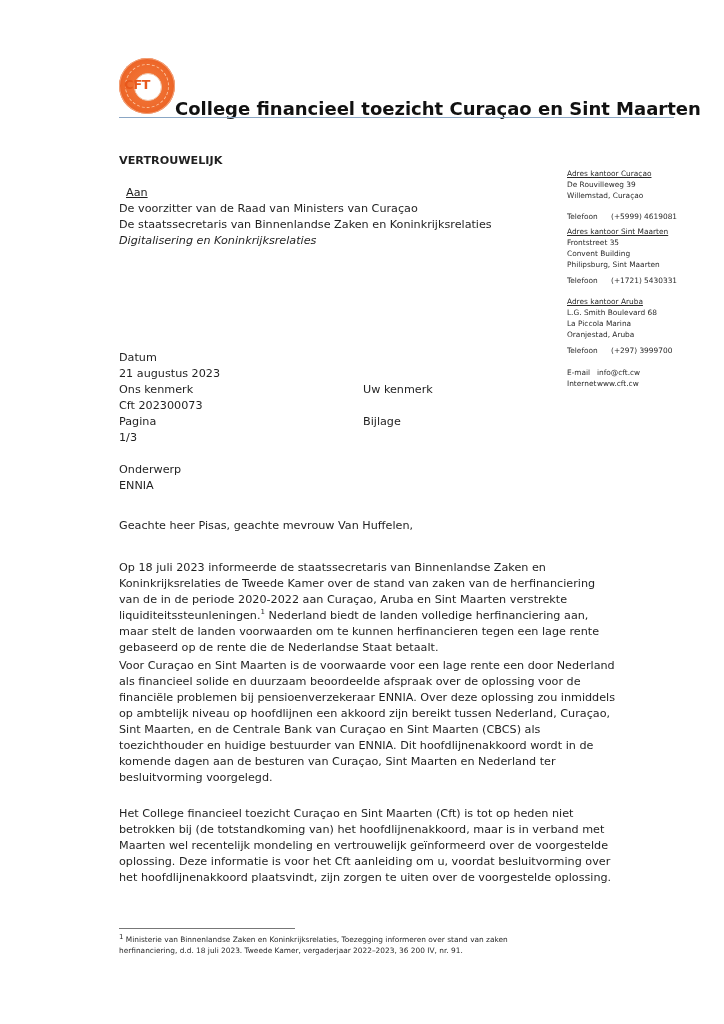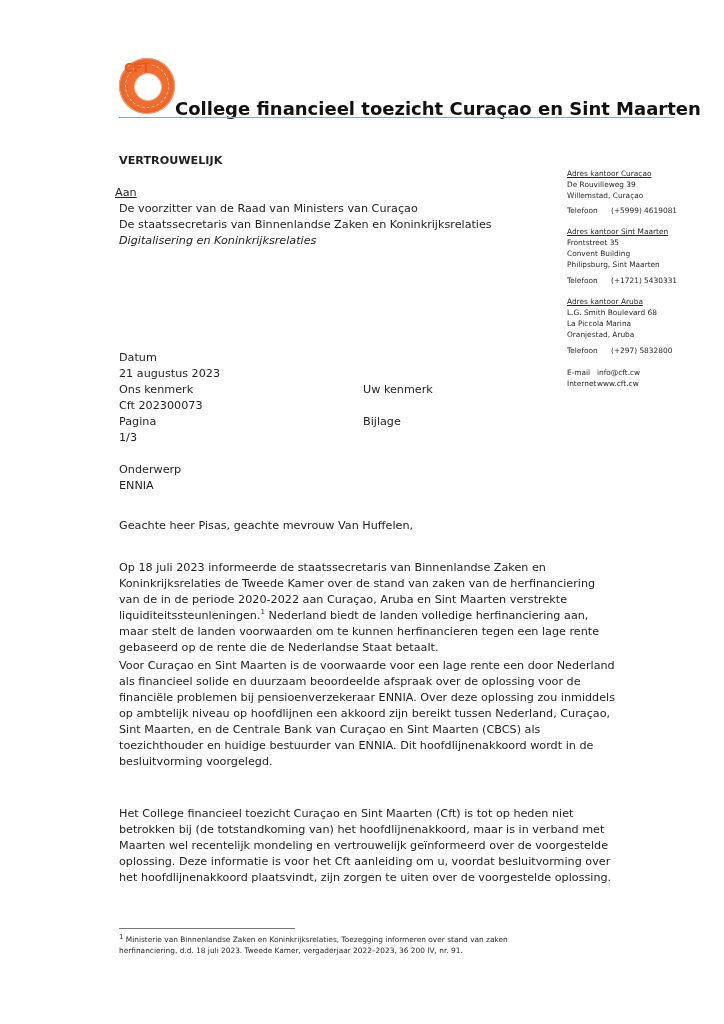--- a/index.html
+++ b/index.html
@@ -15,21 +15,21 @@
   }
   .logo .ring {
     position: absolute; left: 6px; top: 6px; width: 44px; height: 44px; border-radius: 50%;
     border: 1px dashed rgba(255,220,190,0.8); box-sizing: border-box;
   }
   .logo .core {
     position: absolute; left: 15px; top: 15px; width: 26px; height: 26px; border-radius: 50%;
     background: #ffffff; border: 1px solid #f0c4a8;
   }
   .logo .txt {
-    position: absolute; left: 0; top: 2px; width: 36px; text-align: center;
+    position: absolute; left: 0; top: 19px; width: 36px; text-align: center;
     font-family: "DejaVu Sans", sans-serif; font-weight: bold; font-size: 13px; color: #e8581c;
     letter-spacing: -0.5px;
   }
   .org-name {
     left: 175px; top: 98px; font-size: 18px; font-weight: bold; color: #111;
     white-space: nowrap;
   }
   .header-line {
     left: 119px; top: 117px; width: 555px; height: 0; border-top: 1.5px solid #8aa6c4;
   }
@@ -52,51 +52,51 @@
 <div class="abs logo">
   <div class="ring"></div>
   <div class="core"></div>
   <div class="txt">CFT</div>
 </div>
 <div class="abs org-name">College financieel toezicht Curaçao en Sint Maarten</div>
 <div class="abs header-line"></div>
 
 <div class="abs t bold" style="left:119px; top:153px;">VERTROUWELIJK</div>
 
-<div class="abs t" style="left:115px; top:185px;text-decoration:underline;">Aan</div>
+<div class="abs t" style="left:126px; top:185px;text-decoration:underline;">Aan</div>
 <div class="abs t" style="left:119px; top:201px;">De voorzitter van de Raad van Ministers van Curaçao</div>
 <div class="abs t" style="left:119px; top:217px;">De staatssecretaris van Binnenlandse Zaken en Koninkrijksrelaties</div>
 <div class="abs t ital" style="left:119px; top:233px;">Digitalisering en Koninkrijksrelaties</div>
 
 <div class="abs side" style="left:567px; top:168px;">
   <div class="ul">Adres kantoor Curaçao</div>
   <div>De Rouvilleweg 39</div>
   <div>Willemstad, Curaçao</div>
-  <div style="margin-top:4px;">
+  <div style="margin-top:10px;">
     <span class="lbl">Telefoon</span><span>(+5999) 4619081</span>
   </div>
 </div>
 
 <div class="abs side" style="left:567px; top:226px;">
   <div class="ul">Adres kantoor Sint Maarten</div>
   <div>Frontstreet 35</div>
   <div>Convent Building</div>
   <div>Philipsburg, Sint Maarten</div>
   <div style="margin-top:5px;">
     <span class="lbl">Telefoon</span><span>(+1721) 5430331</span>
   </div>
 </div>
 
 <div class="abs side" style="left:567px; top:296px;">
   <div class="ul">Adres kantoor Aruba</div>
   <div>L.G. Smith Boulevard 68</div>
   <div>La Piccola Marina</div>
   <div>Oranjestad, Aruba</div>
   <div style="margin-top:5px;">
-    <span class="lbl">Telefoon</span><span>(+297) 5832800</span>
+    <span class="lbl">Telefoon</span><span>(+297) 3999700</span>
   </div>
 </div>
 
 <div class="abs side" style="left:567px; top:367px;">
   <div>
     <span style="display:inline-block;width:30px;">E-mail</span><span>info@cft.cw</span>
   </div>
   <div>
     <span style="display:inline-block;width:30px;">Internet</span><span>www.cft.cw</span>
   </div>
@@ -124,20 +124,21 @@
   <span>gebaseerd op de rente die de Nederlandse Staat betaalt.</span>
 </div>
 
 <div class="abs body-p" style="top:658px;">
   <span>Voor Curaçao en Sint Maarten is de voorwaarde voor een lage rente een door Nederland</span>
   <span>als financieel solide en duurzaam beoordeelde afspraak over de oplossing voor de</span>
   <span>financiële problemen bij pensioenverzekeraar ENNIA. Over deze oplossing zou inmiddels</span>
   <span>op ambtelijk niveau op hoofdlijnen een akkoord zijn bereikt tussen Nederland, Curaçao,</span>
   <span>Sint Maarten, en de Centrale Bank van Curaçao en Sint Maarten (CBCS) als</span>
   <span>toezichthouder en huidige bestuurder van ENNIA. Dit hoofdlijnenakkoord wordt in de</span>
+  <span>komende dagen aan de besturen van Curaçao, Sint Maarten en Nederland ter</span>
   <span>besluitvorming voorgelegd.</span>
 </div>
 
 <div class="abs body-p" style="top:806px;">
   <span>Het College financieel toezicht Curaçao en Sint Maarten (Cft) is tot op heden niet</span>
   <span>betrokken bij (de totstandkoming van) het hoofdlijnenakkoord, maar is in verband met</span>
   <span>Maarten wel recentelijk mondeling en vertrouwelijk geïnformeerd over de voorgestelde</span>
   <span>oplossing. Deze informatie is voor het Cft aanleiding om u, voordat besluitvorming over</span>
   <span>het hoofdlijnenakkoord plaatsvindt, zijn zorgen te uiten over de voorgestelde oplossing.</span>
 </div>

